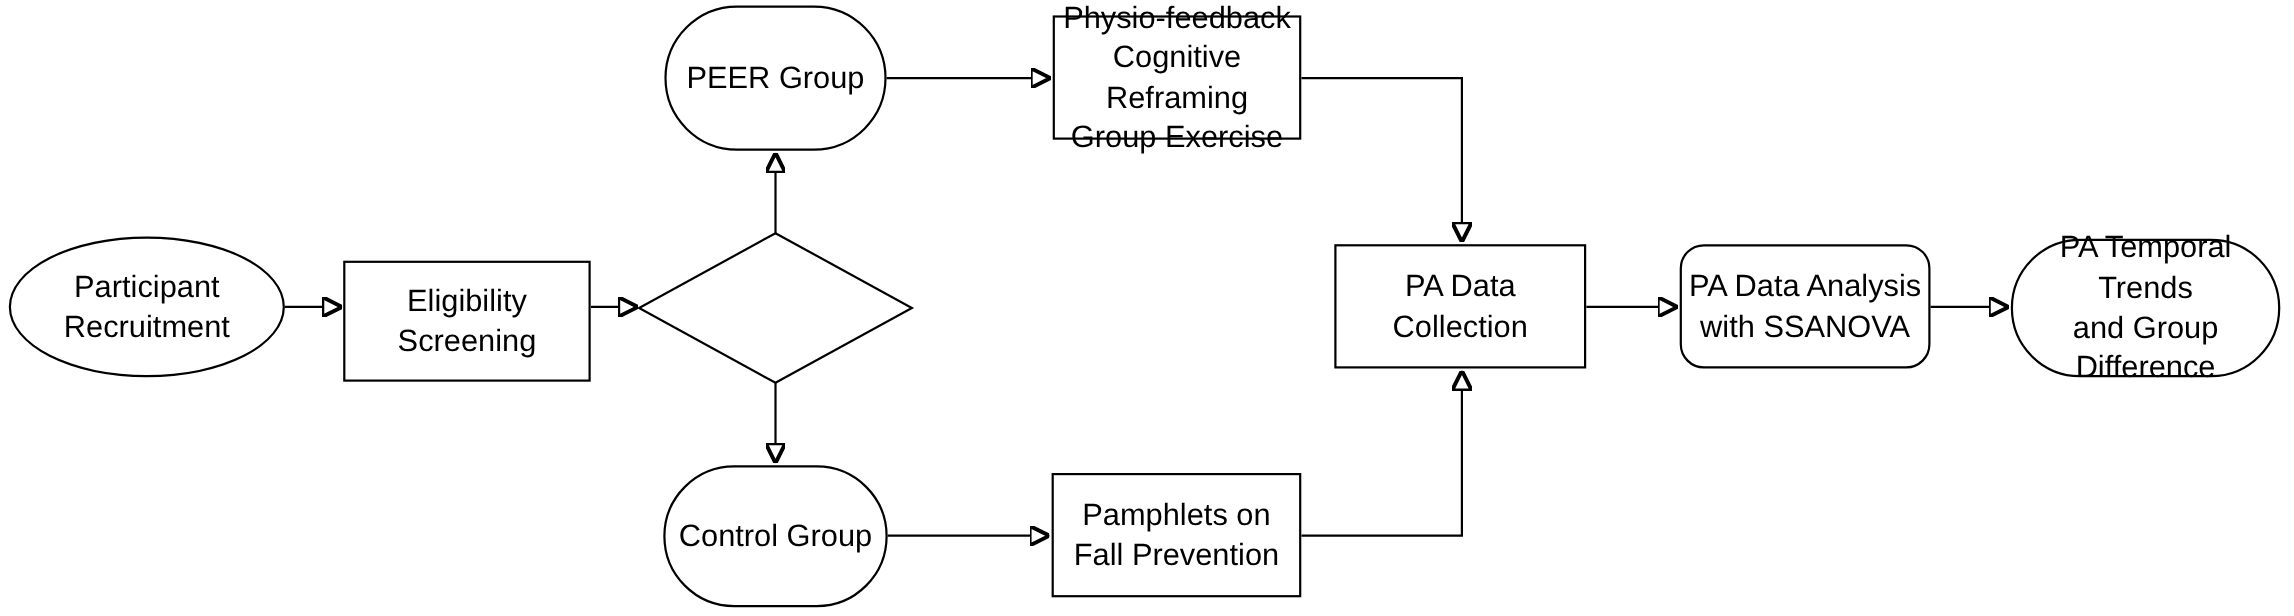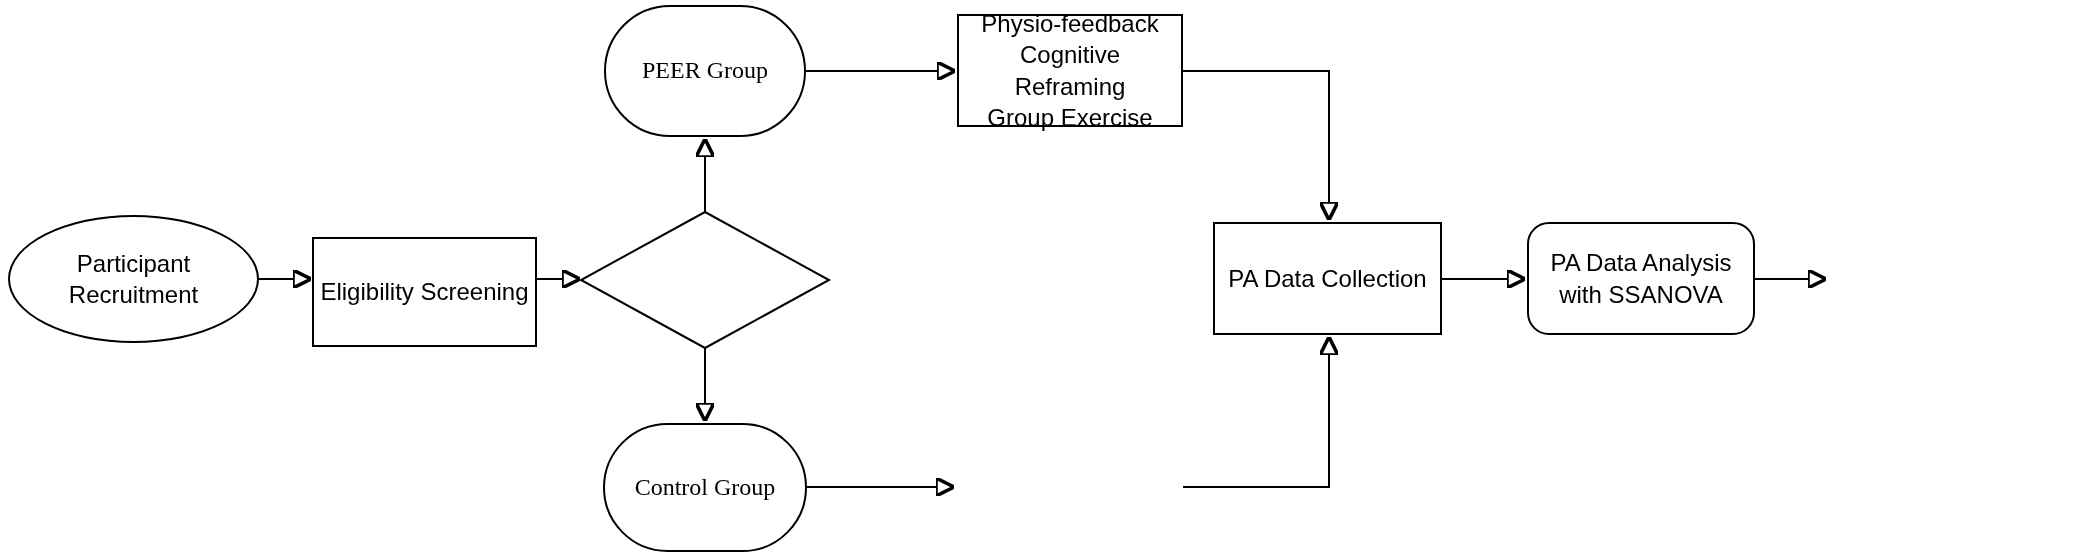--- a/index.html
+++ b/index.html
@@ -34,30 +34,30 @@
   }
   .node {
     position: absolute;
     display: flex;
     align-items: center;
     justify-content: center;
     text-align: center;
     box-sizing: border-box;
     background: #ffffff;
     border: 2px solid #000000;
-    font-size: 24px;
+    font-size: 28px;
     line-height: 1.3;
   }
   .node span {
     white-space: pre-line;
     display: block;
     padding: 0 4px;
   }
   .ellipse { border-radius: 50%; }
-  .stadium { border-radius: 66px; font-family: Liberation Serif, serif; }
+  .stadium { border-radius: 66px; }
   .ghost {
     border: none;
     background: transparent;
   }
 </style>
 </head>
 <body>
 
 <div class="canvas">
 
@@ -98,24 +98,32 @@
   <div class="node" style="left:957px; top:14px; width:226px; height:113px;">
     <span>Physio-feedback
 Cognitive Reframing
 Group Exercise</span>
   </div>
 
   <div class="node stadium" style="left:603px; top:423px; width:204px; height:129px;">
     <span>Control Group</span>
   </div>
 
+  <div class="node" style="left:956px; top:430px; width:227px; height:113px;">
+    <span>Pamphlets on
+Fall Prevention</span>
+  </div>
 
   <div class="node" style="left:1213px; top:222px; width:229px; height:113px;">
     <span>PA Data Collection</span>
   </div>
 
   <div class="node" style="left:1527px; top:222px; width:228px; height:113px;border-radius:22px;">
     <span>PA Data Analysis
 with SSANOVA</span>
   </div>
 
+  <div class="node stadium" style="left:1828px; top:217px; width:245px; height:126px;">
+    <span>PA Temporal Trends
+and Group Difference</span>
+  </div>
 
 </div>
 
 </body></html>

